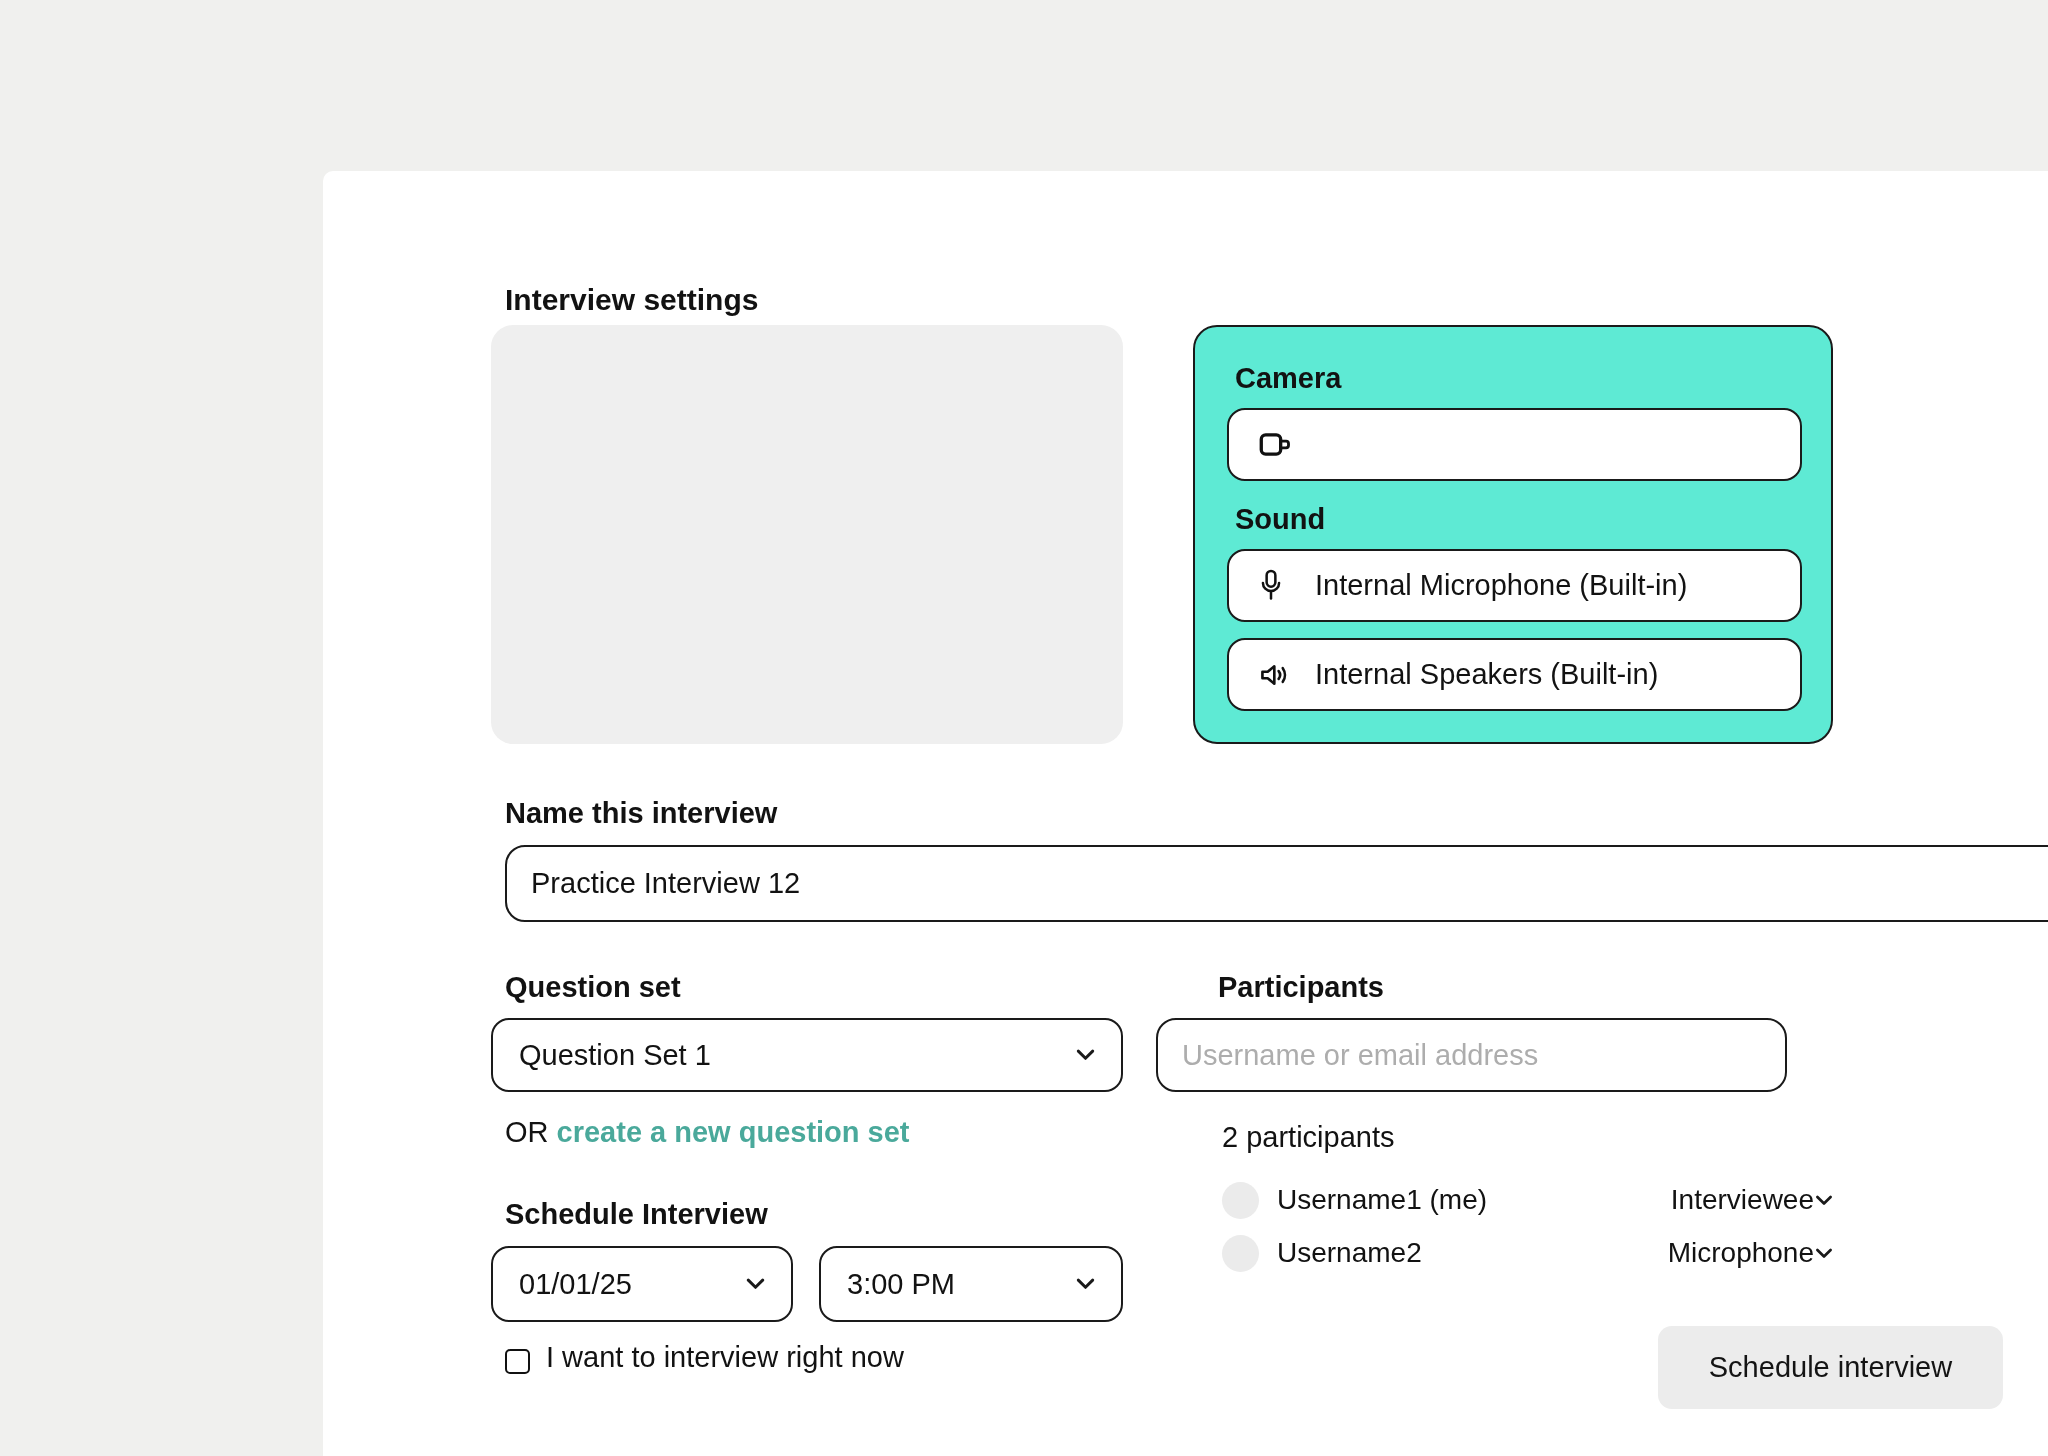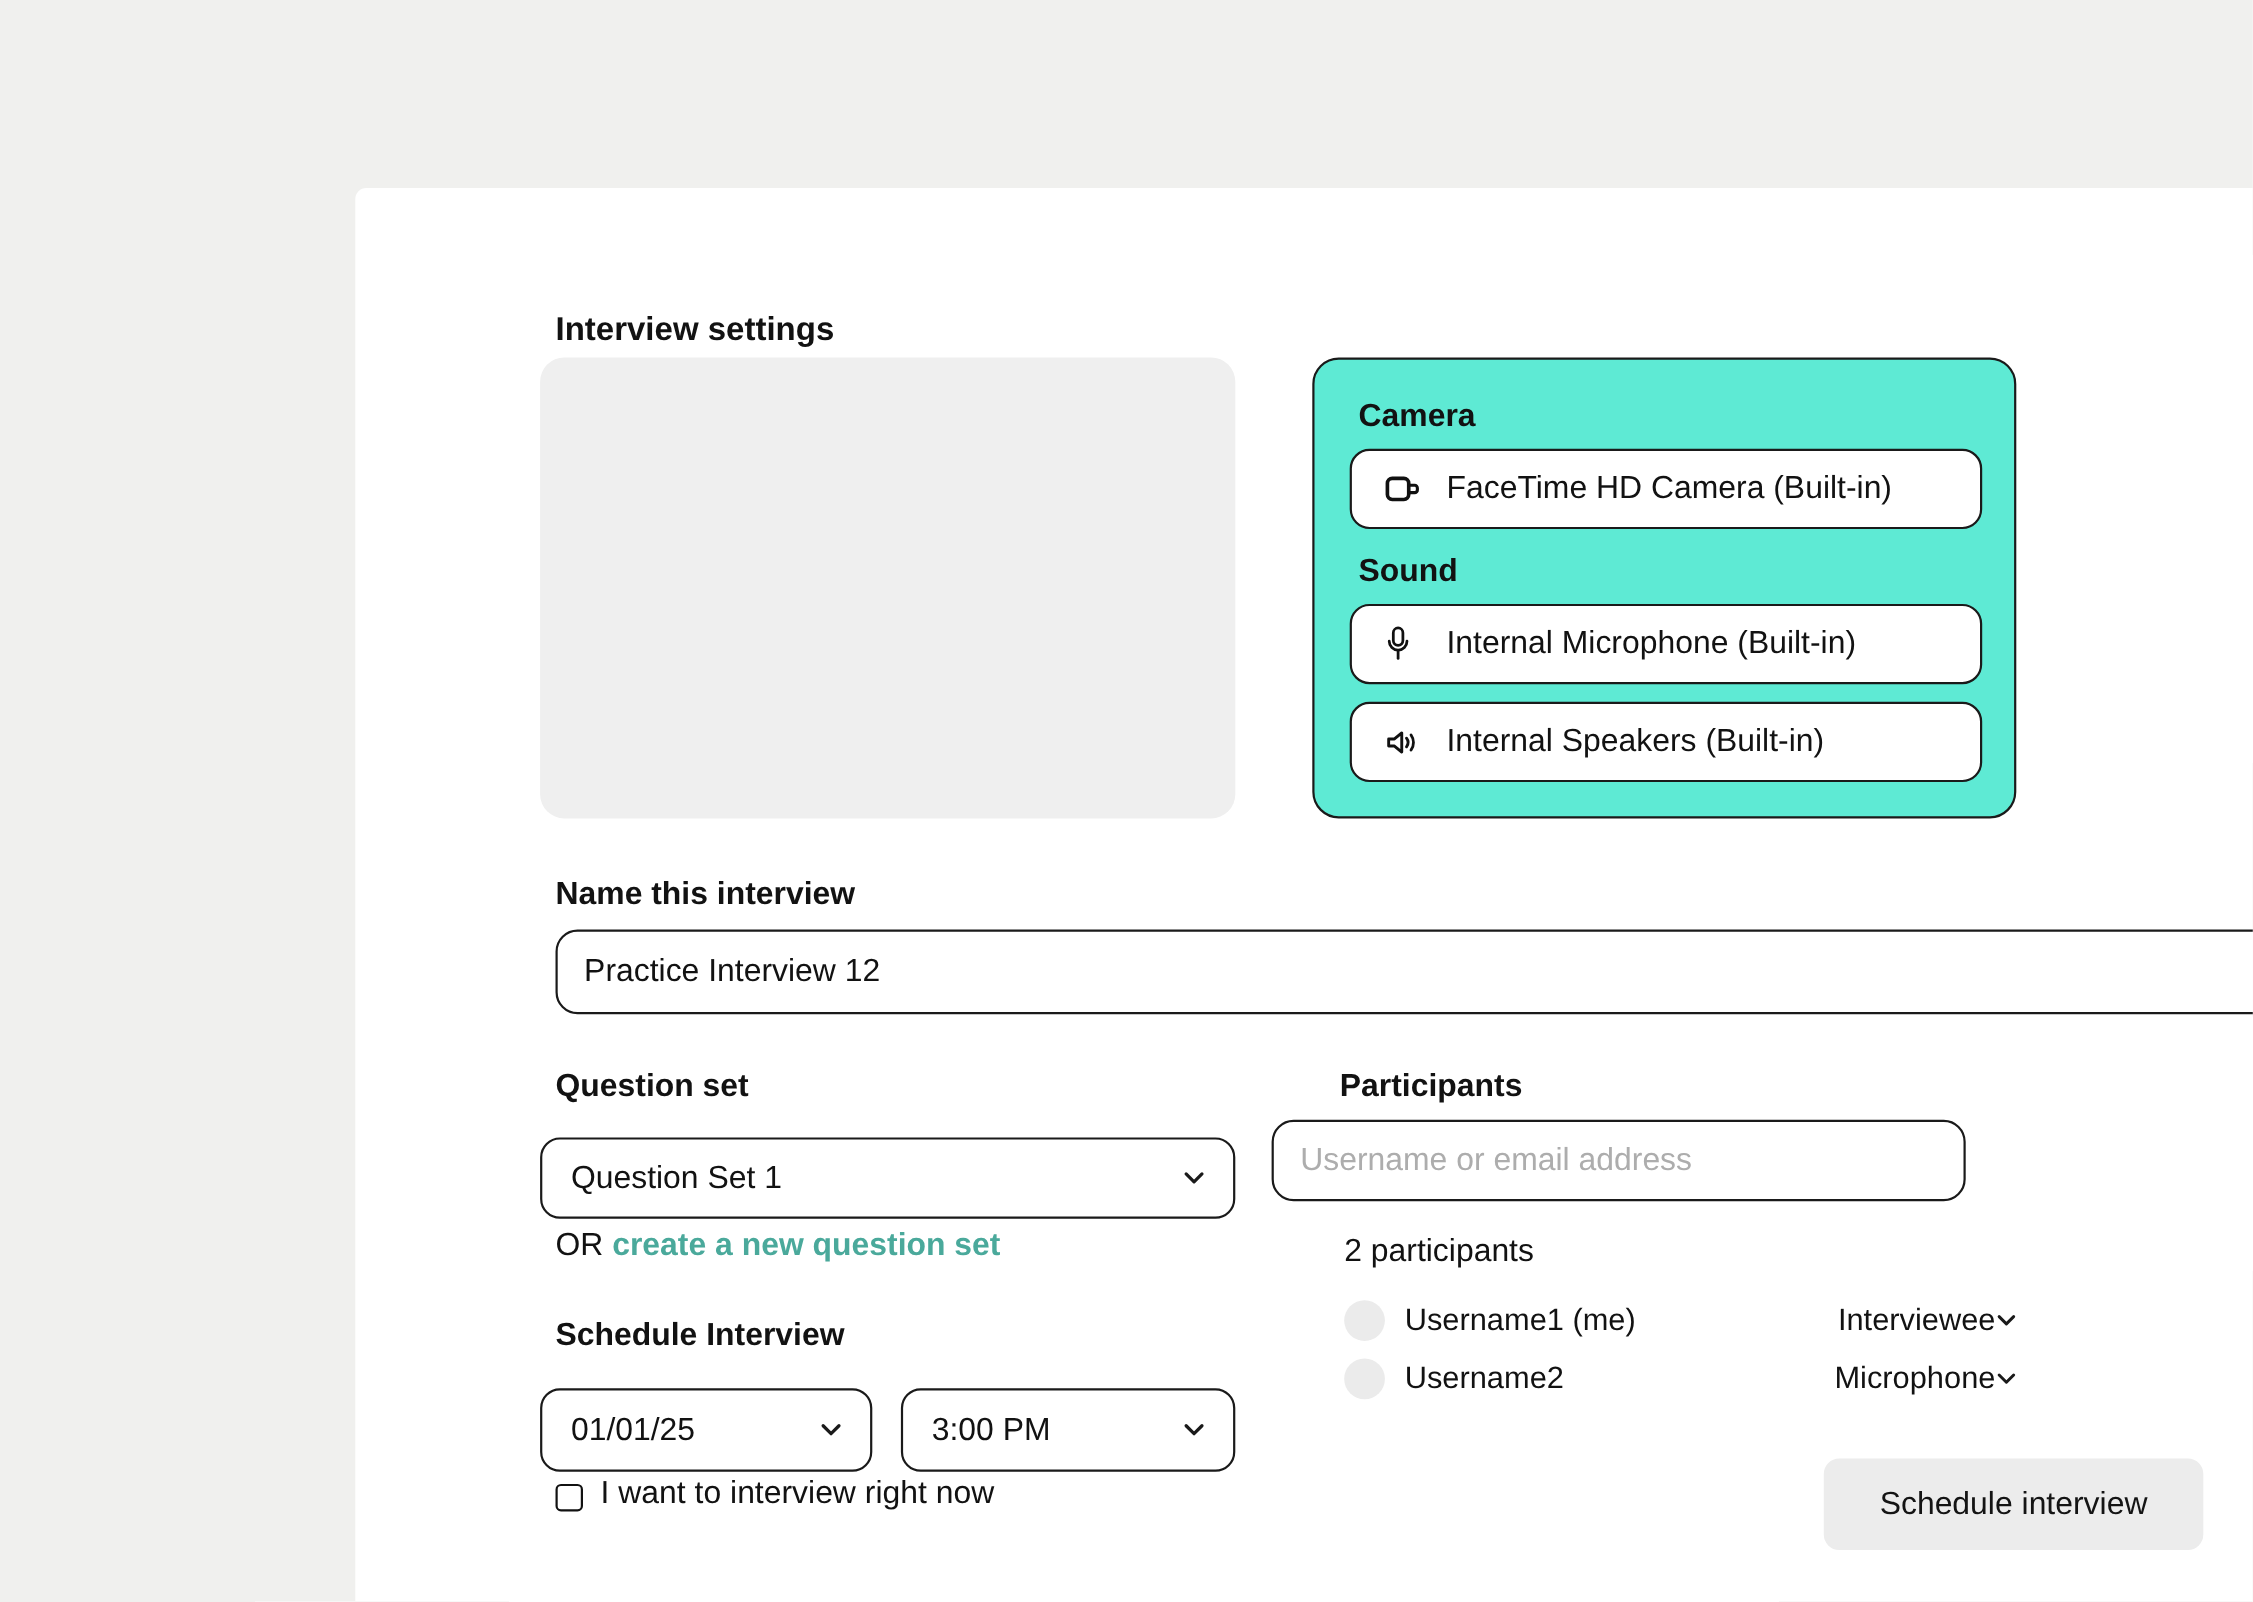--- a/index.html
+++ b/index.html
@@ -43,21 +43,21 @@
   .name-label{left:505px;top:796px;}
   .text-input{
     border:2.5px solid #1a1a1a;border-radius:20px;background:#fff;
     font-family:inherit;font-size:29px;color:#121212;padding:0 24px;outline:none;
   }
   .name-input{left:505px;top:845px;width:1572px;height:77px;}
   .qset-label{left:505px;top:970px;}
   .select{
     border:2.5px solid #1a1a1a;border-radius:18px;background:#fff;
     display:flex;align-items:center;justify-content:space-between;
-    font-size:29px;padding:0 26px;cursor:pointer;margin-top:16px;
+    font-size:29px;padding:0 26px;cursor:pointer;
   }
   .qset-select{left:491px;top:1018px;width:632px;height:74px;}
   .or-line{left:505px;top:1114px;font-size:29px;line-height:36px;}
   .teal-link{font-weight:700;text-decoration:none;cursor:pointer;}
   .sched-label{left:505px;top:1197px;}
   .date-select{left:491px;top:1246px;width:302px;height:76px;}
   .time-select{left:819px;top:1246px;width:304px;height:76px;}
   .checkbox-row{
     left:505px;top:1340px;display:flex;align-items:flex-end;gap:16px;
     font-size:29px;line-height:34px;cursor:pointer;
@@ -100,21 +100,20 @@
 
 <div class="abs device-panel">
   <div class="panel-label">Camera</div>
   <button class="device-btn">
     <span class="dicon">
       <svg width="34" height="27" viewBox="0 0 27 22">
         <rect x="1.5" y="3.2" width="15.8" height="15.6" rx="3.6" fill="none" stroke="#111" stroke-width="2.7"></rect>
         <path d="M17.3 8.3 h4.4 a2 2 0 0 1 2 2 v1.4 a2 2 0 0 1 -2 2 h-4.4" fill="none" stroke="#111" stroke-width="2.3"></path>
       </svg>
     </span>
-    <span>FaceTime HD Camera (Built-in)</span>
   </button>
   <div class="panel-label sound">Sound</div>
   <button class="device-btn">
     <span class="dicon">
       <svg width="24" height="33" viewBox="0 0 22 30">
         <rect x="7" y="1.6" width="8" height="14.5" rx="4" fill="none" stroke="#111" stroke-width="2.3"></rect>
         <path d="M3.6 12.6 a7.4 7.4 0 0 0 14.8 0" fill="none" stroke="#111" stroke-width="2.3" stroke-linecap="round"></path>
         <path d="M11 20.5 v6.5" fill="none" stroke="#111" stroke-width="2.3" stroke-linecap="round"></path>
       </svg>
     </span>

